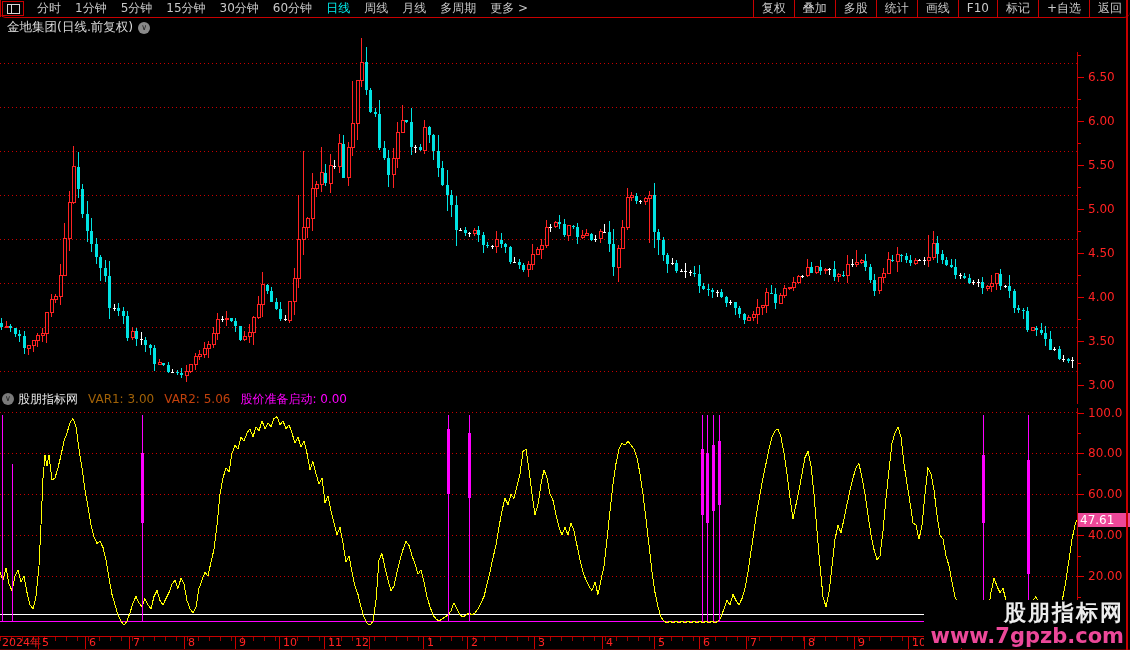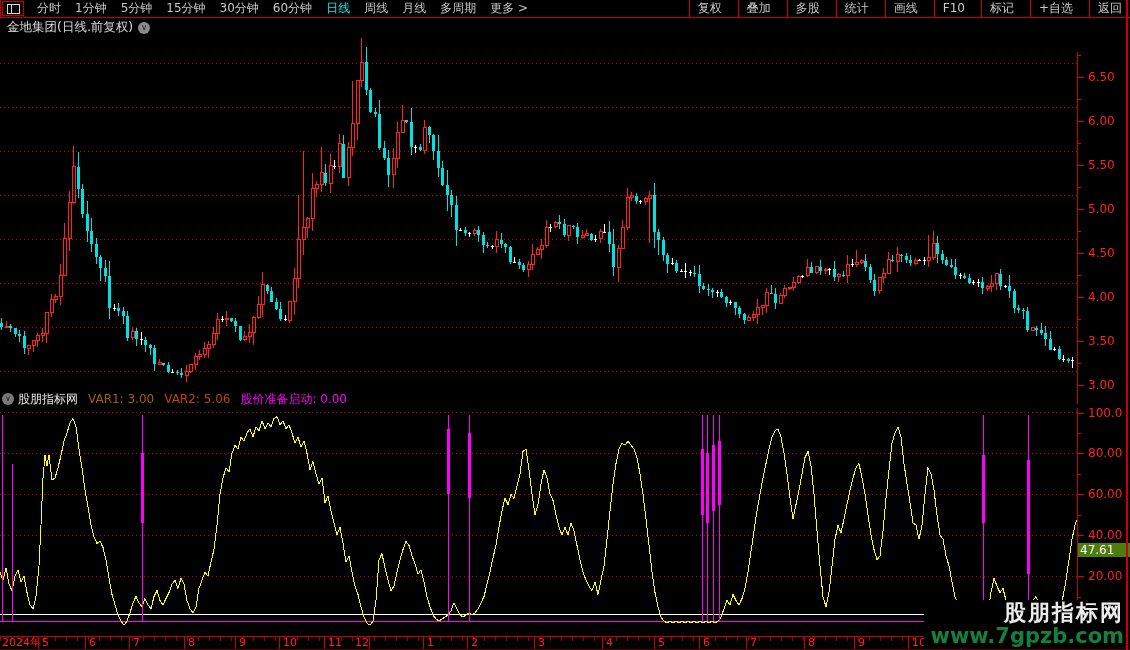--- a/index.html
+++ b/index.html
@@ -1,60 +1,60 @@
 <!DOCTYPE html>
 <html><head>
 <meta charset="utf-8">
 <style>
   html,body{margin:0;padding:0;background:#000;}
   #app{position:relative;width:1130px;height:650px;background:#000;overflow:hidden;
        font-family:"DejaVu Sans","Liberation Sans",sans-serif;}
   
   .menubar{position:absolute;left:0;top:0;width:1130px;height:17px;background:#000;
-           border-bottom:1px solid #c80000;display:flex;align-items:center;font-size:12px;color:#c8c8c8;}
+           border-bottom:1px solid #c80000;display:flex;align-items:center;font-size:12px;color:#c8c8c8;border-radius:6px;}
   .menubar .left{display:flex;align-items:center;height:17px;border-left:1px solid #c80000;}
-  .menubar .right{margin-left:auto;display:flex;height:17px;gap:8px;}
+  .menubar .right{margin-left:auto;display:flex;height:17px;}
   .winicon{width:20px;height:13px;border:1px solid #c80000;margin:0 6px 0 1px;display:flex;
            align-items:center;justify-content:center;}
   .winicon .pane{width:11px;height:8px;border:1px solid #d8d8d8;position:relative;}
   .winicon .pane i{position:absolute;left:3px;top:0;width:1px;height:8px;background:#d8d8d8;}
   .mi{padding:0 7px;line-height:17px;white-space:nowrap;cursor:default;}
   .mi.active{color:#00f0f0;}
   .rmi{padding:0 8px;line-height:16px;border-left:1px solid #c80000;white-space:nowrap;}
   
   .titlebar{position:absolute;left:0;top:18px;width:1077px;height:19px;display:flex;
             align-items:center;color:#dcdcdc;font-size:12.5px;padding-left:7px;}
   .chev{width:12px;height:12px;border-radius:50%;background:#8a8a8a;color:#1c1c1c;font-size:8px;
         line-height:12px;text-align:center;margin-left:5px;flex:0 0 auto;}
   
   svg{position:absolute;left:0;display:block;}
   
   .axiscol{position:absolute;left:1077px;width:53px;background:#000;}
   .axline{position:absolute;left:0;top:0;width:1px;height:100%;background:#c80000;}
   .alab{position:absolute;left:11px;color:#ff2222;font-size:12px;line-height:12px;}
   .tick{position:absolute;left:1px;height:1px;background:#e00000;}
-  .badge{position:absolute;left:1px;width:50px;height:14px;background:#4d7c0f;color:#fff;
-         font-size:12px;line-height:14px;padding-left:2px;margin-top:30px;}
+  .badge{position:absolute;left:1px;width:50px;height:14px;background:#ec4899;color:#fff;
+         font-size:12px;line-height:14px;padding-left:2px;}
   
   .indhead{position:absolute;left:0;top:390px;width:1077px;height:18px;display:flex;
            align-items:center;font-size:12px;padding-left:2px;}
   .indhead span{margin-right:10px;white-space:nowrap;}
   
   .taxis{position:absolute;left:0;top:636px;width:1077px;height:12px;background:#000;
          border-top:1px solid #c80000;border-bottom:1px solid #c80000;}
   .taxis .ticks{position:absolute;left:0;top:0;width:100%;height:4px;
          background:repeating-linear-gradient(90deg,#9c0000 0 1px,transparent 1px 11px);}
   .taxis .div{position:absolute;top:0;width:1px;height:12px;background:#c80000;}
   .taxis .mlab{position:absolute;top:0;color:#ff2222;font-size:11px;line-height:12px;}
   .sliver{position:absolute;left:0;top:649px;width:1130px;height:1px;background:#500000;}
   
   .wmark{position:absolute;right:4px;bottom:2px;background:#000;text-align:right;
          padding:1px 2px 0 6px;z-index:9;}
   .wmark .l1{color:#ececec;font-size:22px;font-weight:bold;letter-spacing:2px;line-height:24px;}
-  .wmark .l2{color:#15803d;font-size:21px;font-weight:bold;line-height:23px;}
+  .wmark .l2{color:#ec4899;font-size:21px;font-weight:bold;line-height:23px;}
   .rightborder{position:absolute;left:1126px;top:0;width:2px;height:650px;background:#c80000;z-index:10;}
 </style>
 </head>
 <body>
 
 <div id="app">
 
   <div class="menubar">
     <div class="left">
       <span class="winicon">

